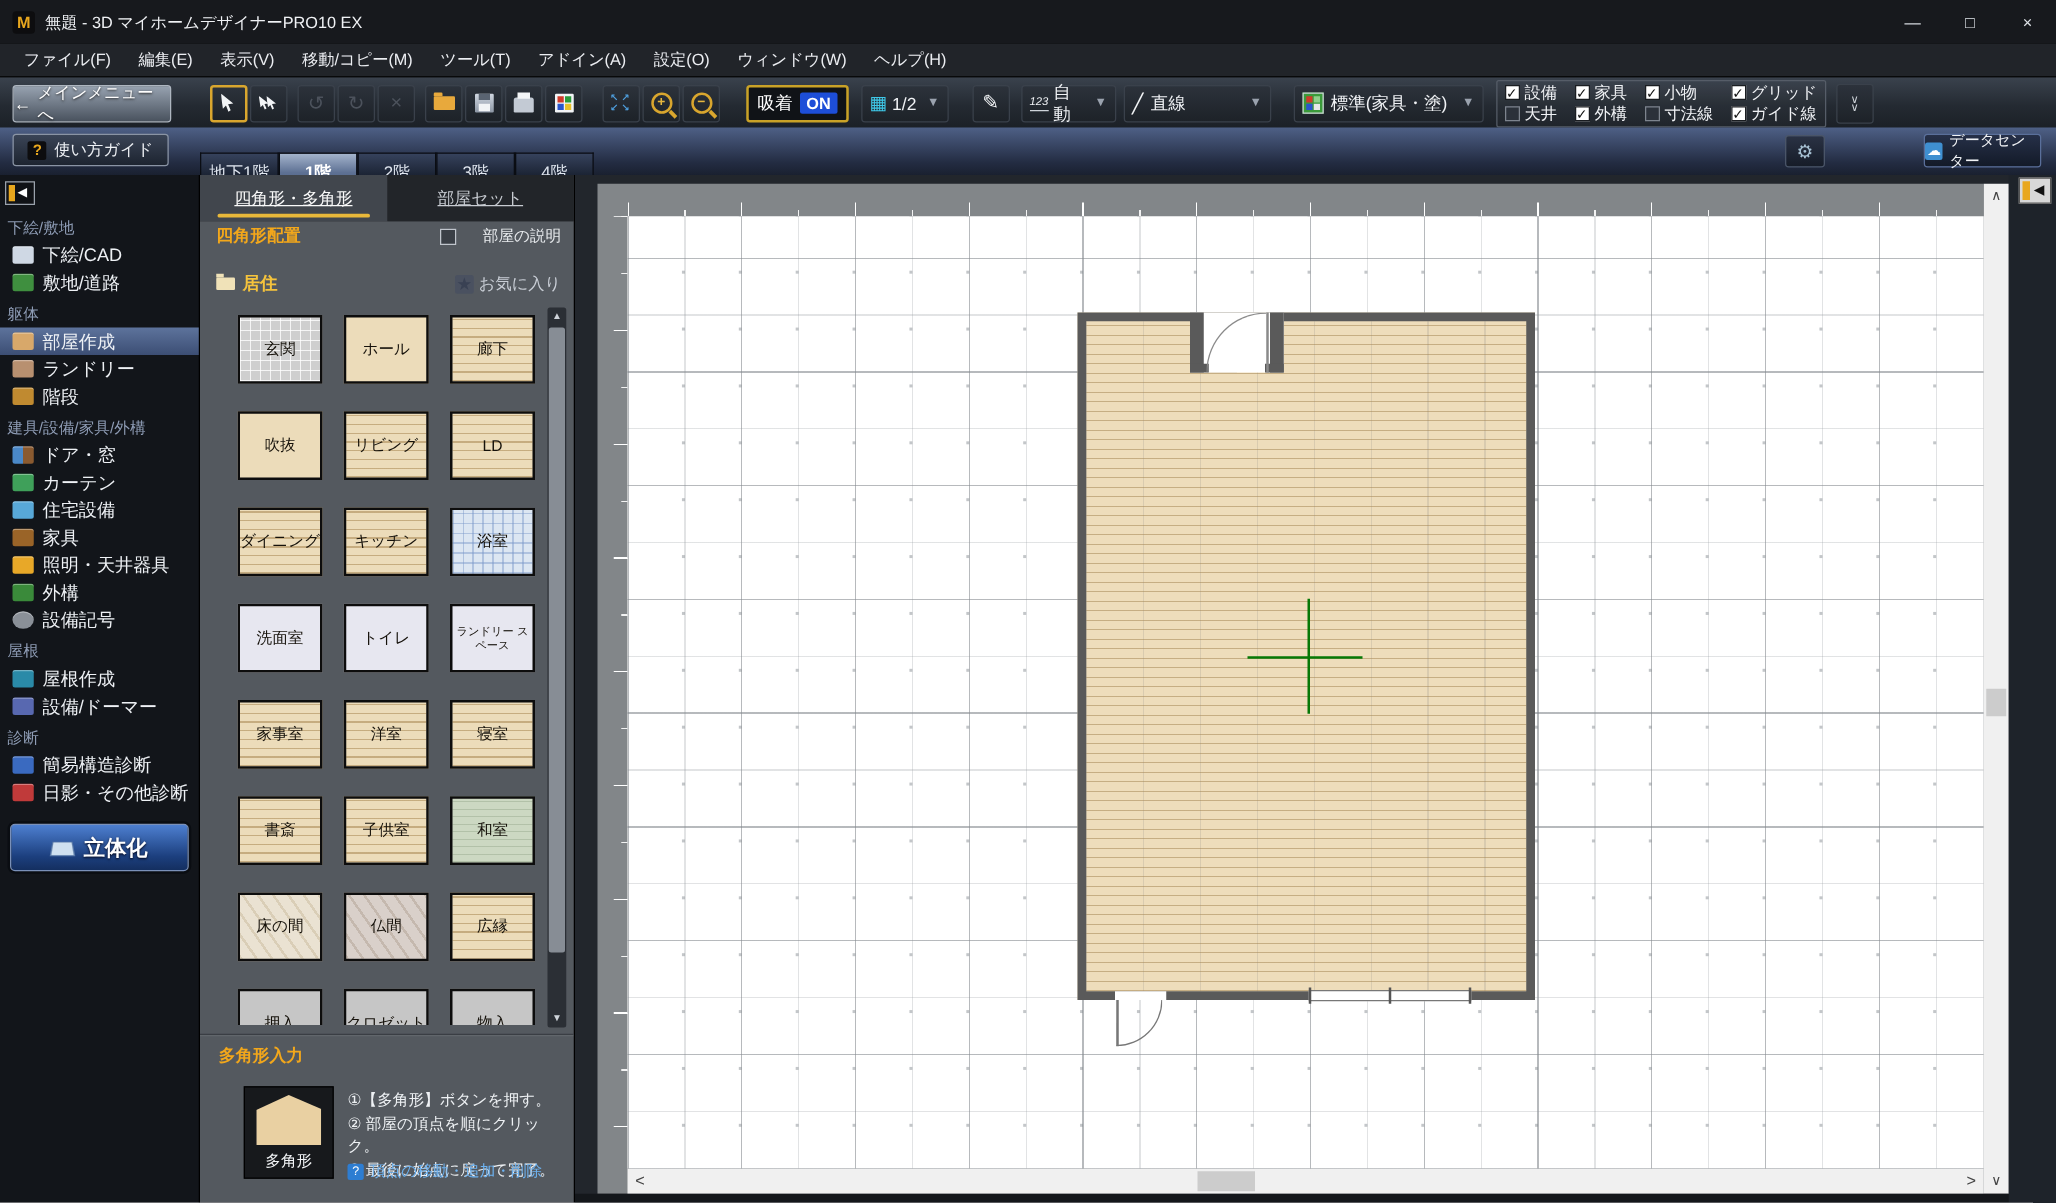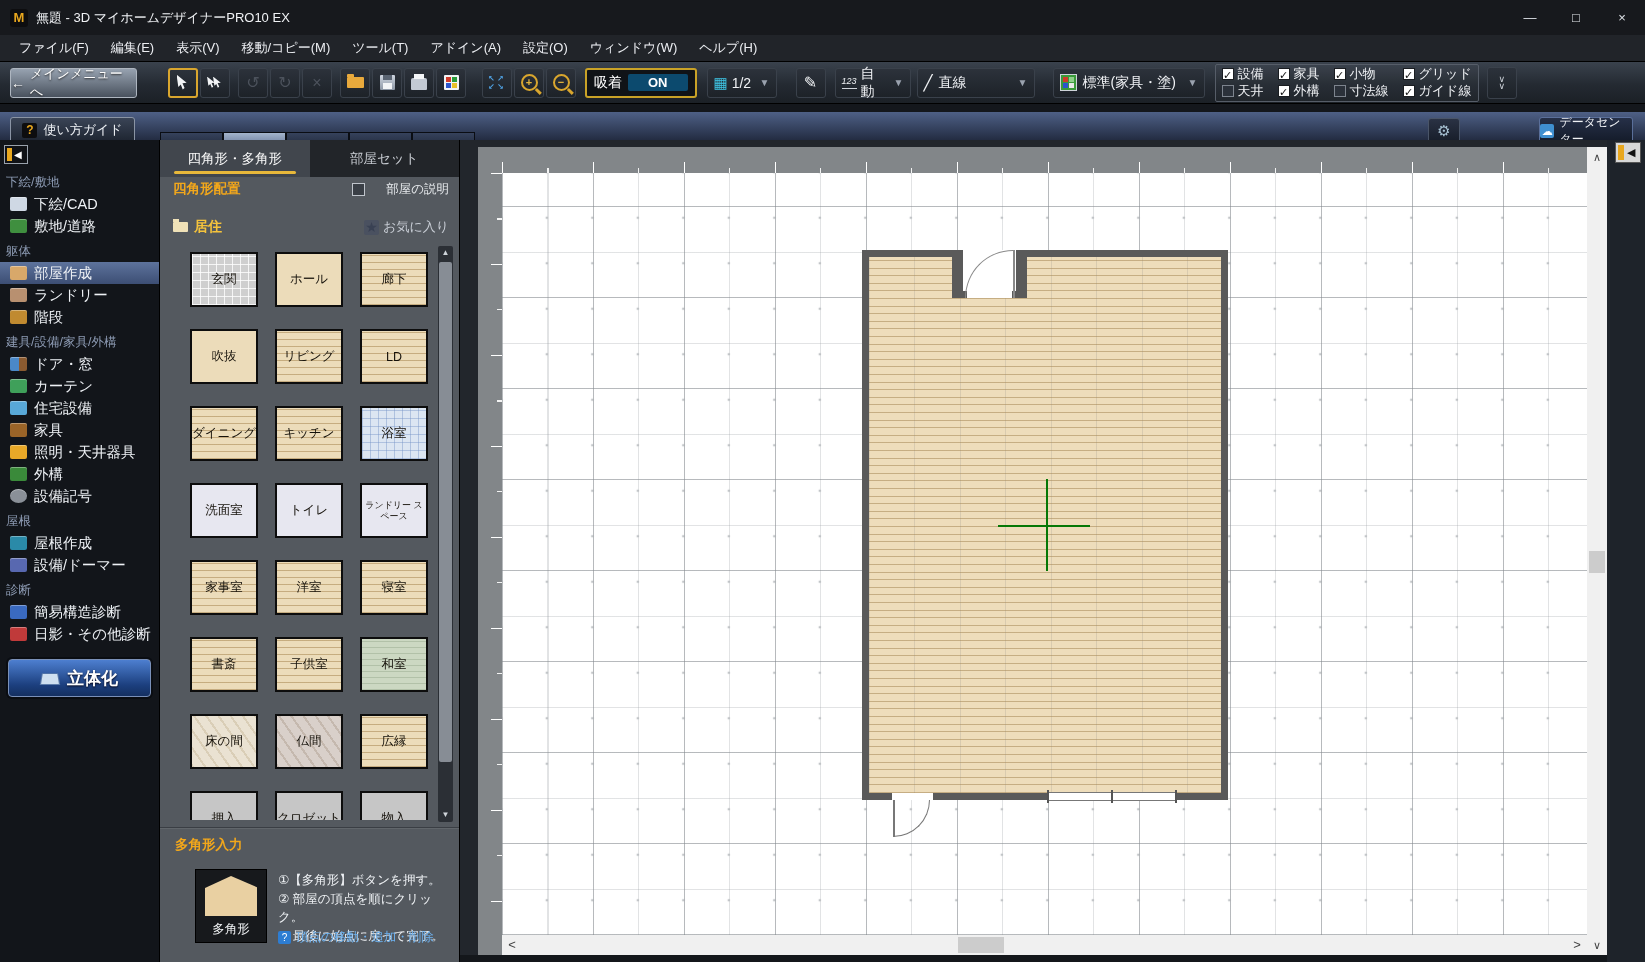--- a/index.html
+++ b/index.html
@@ -33,39 +33,39 @@
   .floppy-ic{width:15px;height:15px;background:linear-gradient(#cfd6e0,#8d97a5);border-radius:1px;position:relative;}
   .floppy-ic:before{content:"";position:absolute;left:3px;top:0;width:9px;height:5px;background:#5a6472;}
   .floppy-ic:after{content:"";position:absolute;left:3px;bottom:1px;width:9px;height:6px;background:#f2f4f6;}
   .print-ic{width:16px;height:12px;background:#c3cad4;border-radius:2px 2px 1px 1px;position:relative;margin-top:3px;}
   .print-ic:before{content:"";position:absolute;left:3px;top:-4px;width:10px;height:5px;background:#f4f6f8;}
   .img-ic{width:15px;height:15px;background:#f2f4f6;border-radius:1px;display:grid;grid-template-columns:1fr 1fr;grid-template-rows:1fr 1fr;padding:2px;box-sizing:border-box;gap:1px;}
   .img-ic i:nth-child(1){background:#d03a2a}.img-ic i:nth-child(2){background:#2a9a3a}.img-ic i:nth-child(3){background:#2a55cc}.img-ic i:nth-child(4){background:#e8c02a}
   .fit-ic{display:grid;grid-template-columns:9px 9px;font-size:8px;color:#4fa0e0;line-height:8px;font-weight:bold;}
   .mag{width:13px;height:13px;border:2px solid #d9a62e;border-radius:50%;position:relative;display:flex;align-items:center;justify-content:center;color:#e6b63e;font-weight:bold;font-size:11px;line-height:1;}
   .mag:after{content:"";position:absolute;width:7px;height:2.5px;background:#d9a62e;right:-6px;bottom:-3px;transform:rotate(45deg);}
-  .snap-btn{height:30px;margin-left:8px;border:2px solid #c9a227;border-radius:3px;background:#101317;display:flex;align-items:center;padding:0 7px;box-sizing:border-box;}
+  .snap-btn{height:30px;margin-left:20px;border:2px solid #c9a227;border-radius:3px;background:#101317;display:flex;align-items:center;padding:0 7px;box-sizing:border-box;}
   .snap-btn .lbl{font-size:14px;color:#fff;margin-right:6px;}
-  .snap-btn .on{background:#0c4a6e;color:#fff;font-size:13px;font-weight:bold;padding:1px 20px;border-radius:2px;}
+  .snap-btn .on{background:#1d4ed8;color:#fff;font-size:13px;font-weight:bold;padding:1px 5px;border-radius:2px;}
   .ddbtn{height:30px;border:1px solid #3a414b;border-radius:3px;background:linear-gradient(#2c323b,#1d2228);display:flex;align-items:center;padding:0 6px;box-sizing:border-box;font-size:14px;color:#f0f2f5;}
   .ddbtn .caret{margin-left:auto;color:#9aa2ae;font-size:10px;padding-left:6px;}
   .gridic{color:#3fc8e8;font-size:15px;margin-right:4px;line-height:1;}
   .one23{font-size:9px;font-style:italic;color:#f0f2f5;margin-right:4px;border-bottom:1px solid #cfd4da;padding-bottom:2px;}
   .slash{font-size:15px;margin-right:6px;color:#f4f6f8;}
   .modeic{width:17px;height:17px;background:#3a9a3a;border:1px solid #cfd4da;margin-right:6px;display:grid;grid-template-columns:1fr 1fr;grid-template-rows:1fr 1fr;gap:1px;padding:2px;box-sizing:border-box;}
   .modeic i:nth-child(1){background:#d03a2a}.modeic i:nth-child(2){background:#8fd08a}.modeic i:nth-child(3){background:#2a55cc}.modeic i:nth-child(4){background:#e8e8e8}
   .checkwrap{margin-left:10px;border:1px solid #565d68;border-radius:2px;display:flex;padding:2px 6px;gap:14px;background:rgba(255,255,255,0.02);}
   .ckcol{display:flex;flex-direction:column;gap:2px;}
   .ckrow{display:flex;align-items:center;gap:4px;height:15px;}
   .cb{width:12px;height:12px;background:#fff;border:1px solid #1a1d21;color:#111;font-size:11px;line-height:12px;text-align:center;font-weight:bold;box-sizing:border-box;}
   .cb.un{background:#2b313a;border-color:#7d848e;}
   .cklbl{font-size:13px;color:#f0f2f5;}
   .morebtn{width:28px;height:30px;margin-left:8px;border:1px solid #3a414b;border-radius:3px;background:linear-gradient(#2c323b,#1d2228);display:flex;flex-direction:column;align-items:center;justify-content:center;color:#cfd4da;font-size:9px;line-height:7px;}
   
-  .tabrow{position:absolute;left:0;top:112px;width:100%;height:51px;background:linear-gradient(#4e6086,#232c42 55%,#0d1118);display:flex;align-items:flex-end;}
+  .tabrow{position:absolute;left:0;top:102px;width:100%;height:51px;background:linear-gradient(#4e6086,#232c42 55%,#0d1118);display:flex;align-items:flex-end;}
   .guide-btn{position:absolute;left:10px;top:5px;width:123px;height:24px;border:1px solid #8a94a4;border-radius:3px;background:linear-gradient(#3a4456,#1d2430);display:flex;align-items:center;justify-content:center;font-size:13px;color:#eef1f5;}
   .guide-btn:before{content:"?";background:#0d0d0f;color:#e8a71e;font-weight:bold;font-size:12px;width:15px;height:15px;border-radius:2px;display:inline-flex;align-items:center;justify-content:center;margin-right:6px;}
   .floortabs{position:absolute;left:160px;bottom:0;display:flex;height:31px;text-decoration:underline;}
   .ftab{width:63px;display:flex;align-items:center;justify-content:center;font-size:13.5px;color:#dfe5ee;background:linear-gradient(#36425c,#1a2232 60%,#121826);border:1px solid #0a0d13;border-bottom:none;box-sizing:border-box;}
   .ftab.active{background:linear-gradient(#a4b4cc,#5e7194 50%,#46587c);color:#fff;font-weight:bold;}
   .gear-btn{position:absolute;right:185px;top:6px;width:30px;height:24px;border:1px solid #4a5568;border-radius:3px;background:linear-gradient(#2a3244,#161c28);display:flex;align-items:center;justify-content:center;color:#a8c2d4;font-size:15px;}
   .dc-btn{position:absolute;right:12px;top:5px;width:92px;height:25px;border:1px solid #5a6f9a;border-radius:3px;background:linear-gradient(#263048,#131a28);display:flex;align-items:center;justify-content:center;font-size:12px;color:#f0f2f5;gap:5px;}
   .cloud{width:17px;height:14px;background:#3f8fd0;border-radius:2px;color:#fff;font-size:11px;line-height:14px;text-align:center;}
   
   .sidebar{position:absolute;left:0;top:140px;width:160px;bottom:0;background:#12151a;box-sizing:border-box;border-right:1px solid #000;}
@@ -80,21 +80,21 @@
   .c-cad{background:#cfd8e4}.c-site{background:#3f8f3f}.c-room{background:#d8a86a}.c-edit{background:#b89070}
   .c-stairs{background:#c08a30}.c-door{background:linear-gradient(90deg,#4a88c8 50%,#8a5a30 50%)}.c-curtain{background:#3fa05a}
   .c-fixture{background:#58a8d8}.c-furn{background:#9a6428}.c-light{background:#e8a828}.c-ext{background:#3a8a3a}
   .c-symbol{background:#8a9098;border-radius:50%}.c-roof{background:#2a8aa8}.c-dormer{background:#5868b0}
   .c-diag1{background:#3a6ac0}.c-diag2{background:#c03a3a}
   .btn3d{margin:14px 8px 0 8px;height:36px;border:1px solid #7a90b8;border-radius:4px;background:linear-gradient(#4d7fd0,#1c3f7e 70%,#142f60);display:flex;align-items:center;justify-content:center;gap:8px;font-size:17px;font-weight:bold;color:#fff;text-shadow:0 1px 2px #001;box-shadow:0 0 0 2px #0a0d12;}
   .cube{width:16px;height:13px;background:#cfe0f0;transform:perspective(40px) rotateX(40deg);border:1px solid #5a7aa8;}
   
   .palette{position:absolute;left:160px;top:140px;width:300px;bottom:0;background:#54595f;box-sizing:border-box;border-right:1px solid #000;}
   .ptabs{position:absolute;left:0;top:0;right:0;height:37px;background:#26292e;display:flex;}
-  .ptab{flex:1;display:flex;align-items:center;justify-content:center;font-size:13.5px;color:#c8ccd2;background:#222529;position:relative;}
+  .ptab{flex:1;display:flex;align-items:center;justify-content:center;font-size:13.5px;color:#c8ccd2;background:#222529;position:relative;text-decoration:underline;}
   .ptab.active{background:#41464d;color:#fafafa;}
   .ptab.active:after{content:"";position:absolute;left:14px;right:14px;bottom:3px;height:3px;border-radius:2px;background:#e8b83a;}
   .prow1{position:absolute;left:13px;top:40px;right:10px;display:flex;align-items:center;}
   .ptitle{font-size:13.5px;color:#f2a71b;font-weight:bold;}
   .descck{margin-left:auto;display:flex;align-items:center;gap:21px;font-size:12.5px;color:#e8ebee;}
   .descck .box{width:11px;height:11px;background:#3a3f46;border:1px solid #c0c5cc;}
   .prow2{position:absolute;left:13px;top:78px;right:10px;display:flex;align-items:center;}
   .pfolder{width:15px;height:10px;background:#f0e2b8;border-radius:1px;position:relative;margin-right:6px;}
   .pfolder:before{content:"";position:absolute;top:-3px;left:0;width:6px;height:3px;background:#f0e2b8;}
   .pcat{font-size:14px;color:#f5c33c;font-weight:bold;}

